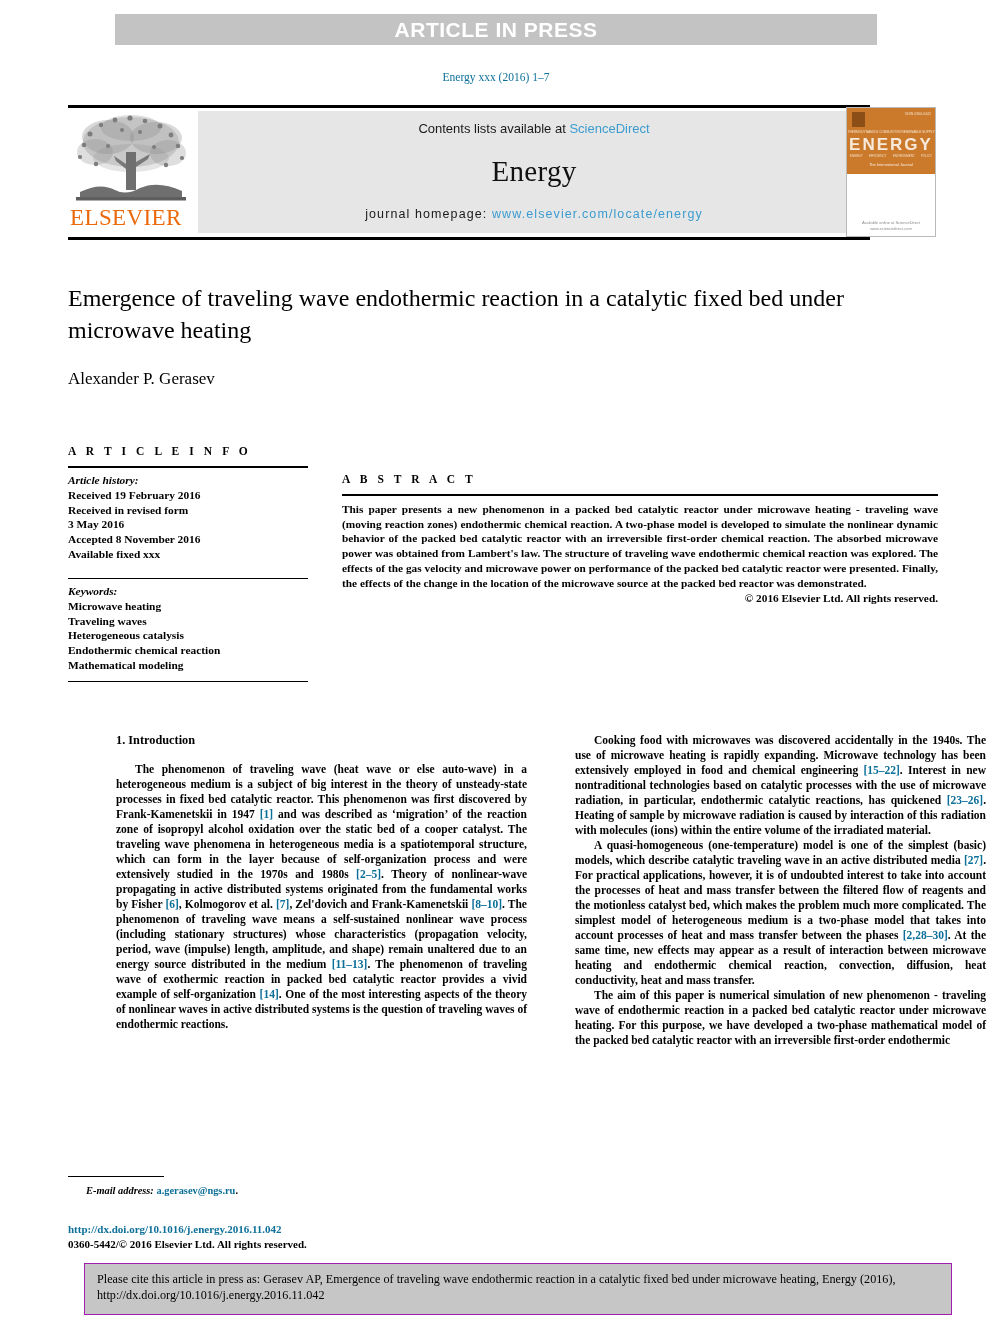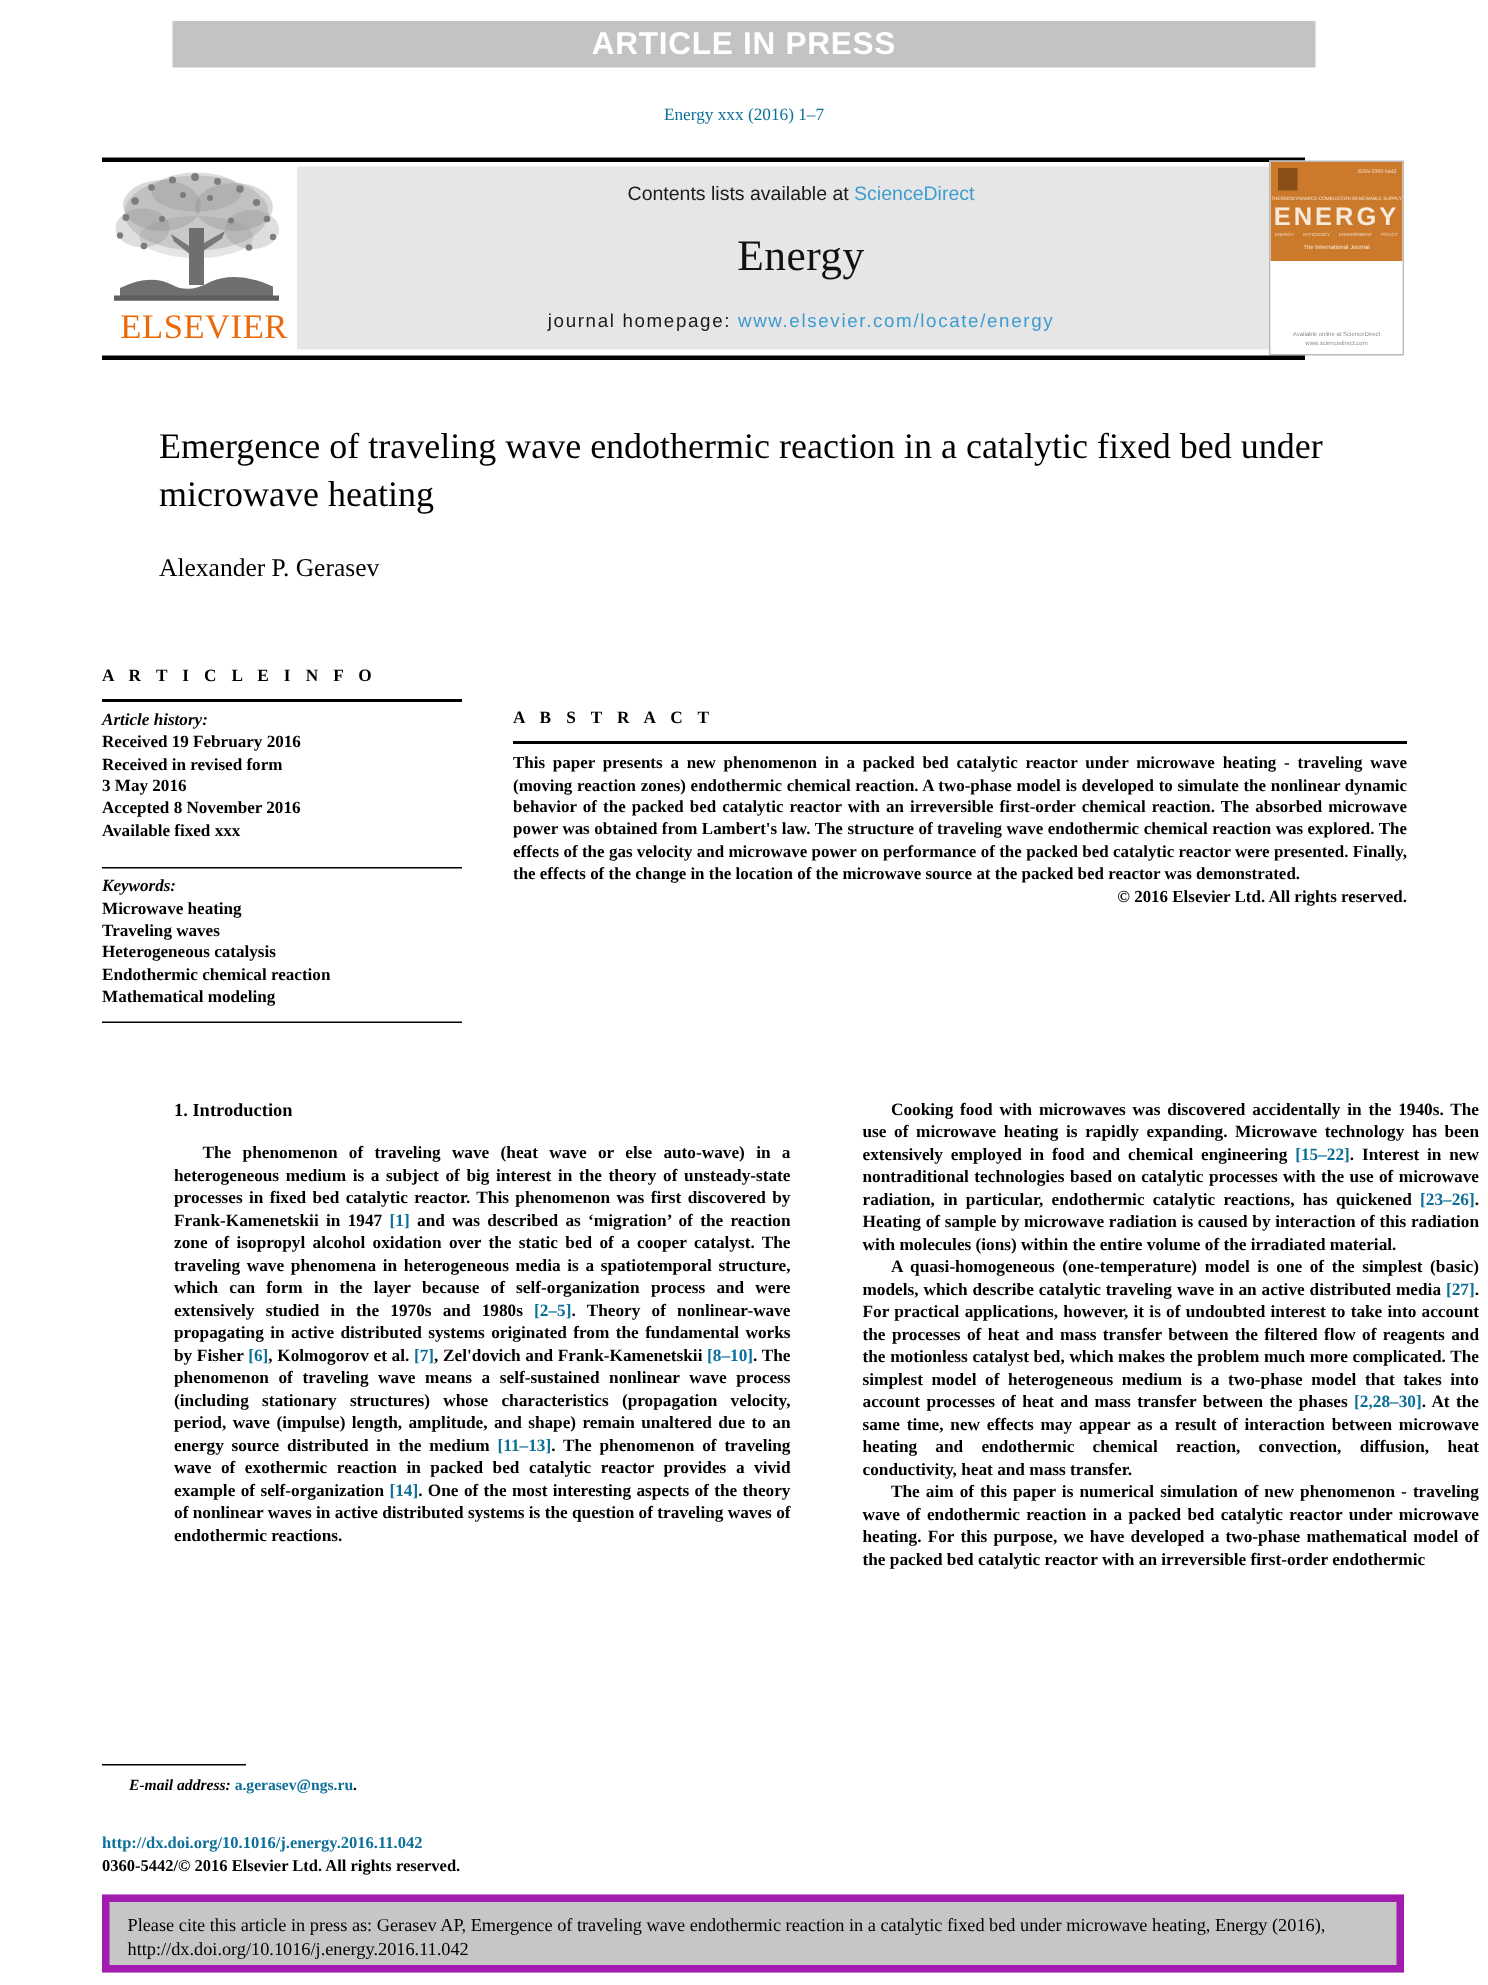--- a/index.html
+++ b/index.html
@@ -80,21 +80,21 @@
   }
   .elsevier-logo .tree {
     position: absolute;
     left: 0; top: 0;
     width: 122px; height: 95px;
   }
   .elsevier-logo .wordmark {
     position: absolute;
     left: 0; top: 93px;
     width: 122px;
-    text-align: right;
+    text-align: left;
     font-family: "Liberation Serif", serif;
     font-size: 23px;
     letter-spacing: 0.4px;
     color: #eb6909;
   }
   .contents-box {
     position: absolute;
     left: 130px;
     top: 6px;
     width: 672px;
@@ -214,21 +214,20 @@
     font-family: "Liberation Sans", sans-serif;
     line-height: 1.45;
   }
 
   
   .title-block {
     position: absolute;
     left: 68px;
     top: 283px;
     width: 800px;
-    margin-left: 38px;
   }
   .paper-title {
     font-family: "Liberation Serif", serif;
     font-size: 24px;
     line-height: 1.33;
     color: #000;
     margin: 0 0 22px 0;
     font-weight: normal;
   }
   .authors {
@@ -356,26 +355,26 @@
     font-family: "Liberation Serif", serif;
     font-weight: bold;
     font-size: 11px;
     line-height: 1.38;
   }
   .doi-block .doi-link { color: #0c6f99; }
 
   
   .cite-box {
     position: absolute;
-    left: 68px;
+    left: 84px;
     top: 1263px;
     width: 868px;
     height: 52px;
     background: #c6c6c6;
-    border: 5px solid #a21caf;
+    border: 1px solid #a21caf;
     padding: 7px 12px 0 12px;
   }
   .cite-text {
     font-family: "Liberation Serif", serif;
     font-size: 12.2px;
     line-height: 1.33;
     color: #000;
   }
 </style>
 </head>

